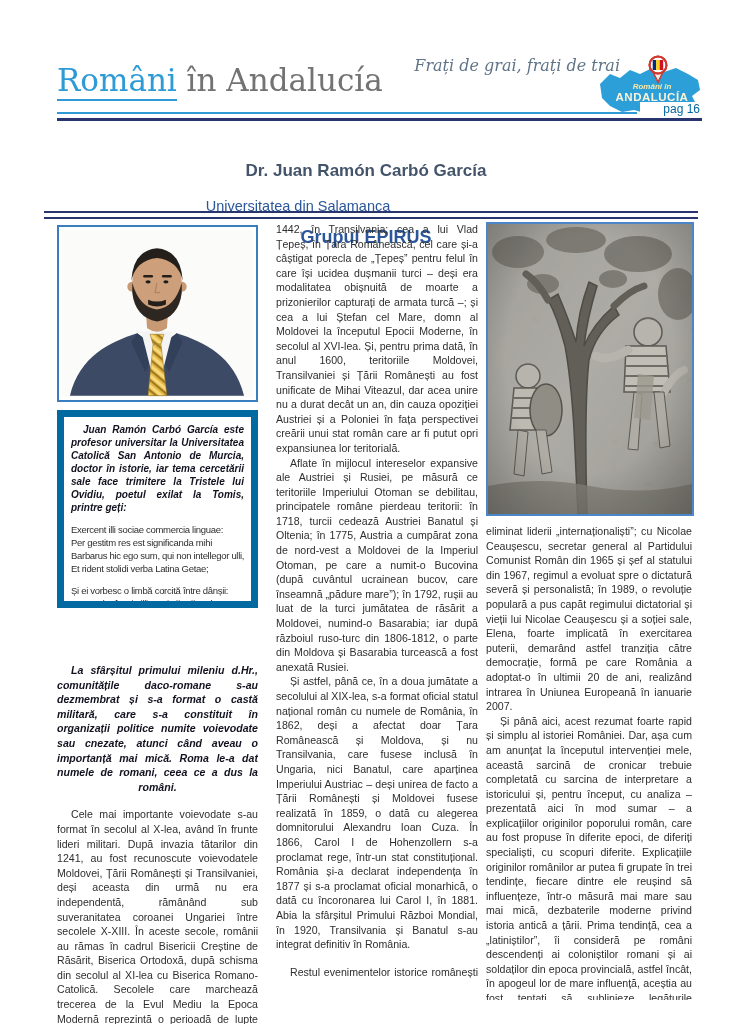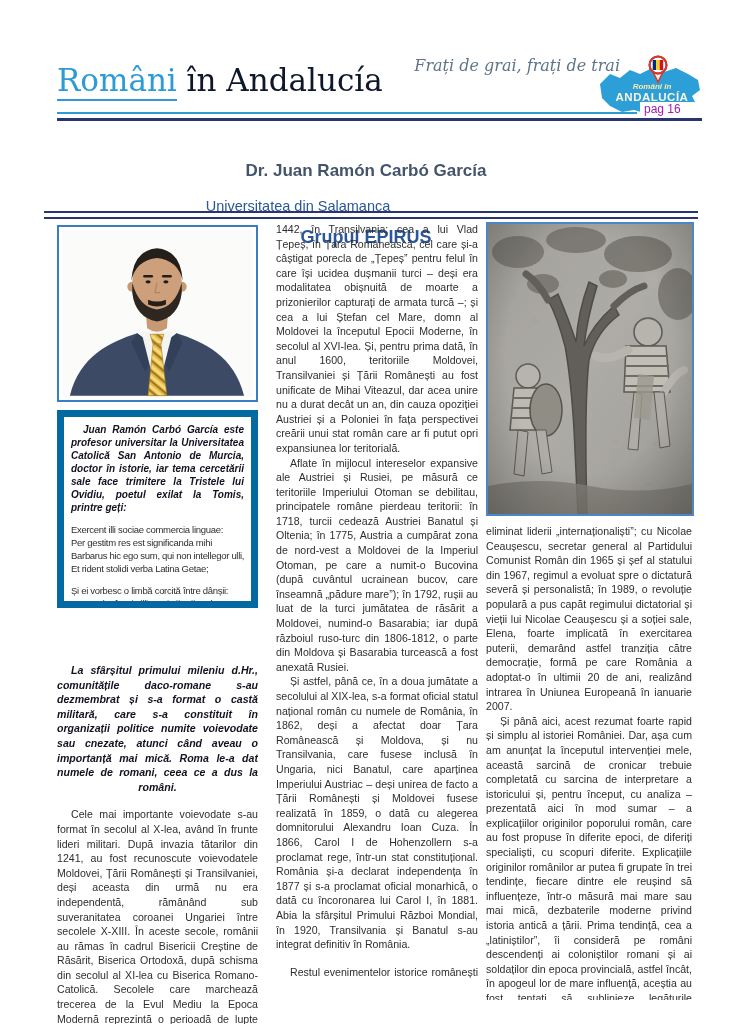--- a/index.html
+++ b/index.html
@@ -6,27 +6,27 @@
   html,body { background:#ffffff; }
   body { font-family:"Liberation Sans", sans-serif; }
   .page { position:relative; width:732px; height:1024px; background:#ffffff; overflow:hidden; margin:0 auto; }
 
   
   .motto { position:absolute; top:56px; left:400px; width:220px; text-align:right;
            font-family:"DejaVu Serif", serif; font-style:italic; font-size:16px; color:#5f7488; }
   .logo { position:absolute; top:62px; left:57px; font-family:"DejaVu Serif", serif;
           font-size:31px; line-height:1.2; white-space:nowrap; }
   .logo .accent { color:#2e9bd6; border-bottom:2px solid #2e9bd6; padding-bottom:1px; }
-  .logo .rest { color:#0f172a; }
+  .logo .rest { color:#737373; }
   .rule-light { position:absolute; top:112px; left:57px; width:580px; height:2px; background:#2e9bd6; }
   .rule-navy  { position:absolute; top:118px; left:57px; width:645px; height:3px; background:#28356e; }
   .badge { position:absolute; top:54px; left:594px; width:110px; height:62px; }
   .badge svg { width:100%; height:100%; display:block; }
-  .pag { position:absolute; top:102px; left:640px; width:60px; 
-         font-size:12px; color:#a21caf; background:#fff; padding-left:4px; }
+  .pag { position:absolute; top:102px; left:640px; width:60px; text-align:right;
+         font-size:12px; color:#0369a1; background:#fff; padding-left:4px; }
 
   
   .title { position:absolute; top:132px; left:0; width:732px; text-align:center; }
   .title span { display:inline-block; transform:scaleX(0.68); transform-origin:50% 50%;
                 font-weight:bold; font-size:27px; color:#1e4fa1; white-space:nowrap; }
   .author { position:absolute; top:161px; left:0; width:732px; text-align:center;
             font-weight:bold; font-size:17px; color:#44546a; }
   .group { position:absolute; top:183px; left:0; width:732px; text-align:center;
            font-weight:bold; font-size:18px; color:#2b579a;margin-top:44px; }
   .university { position:absolute; top:198px; left:0; width:596px; text-align:center;

